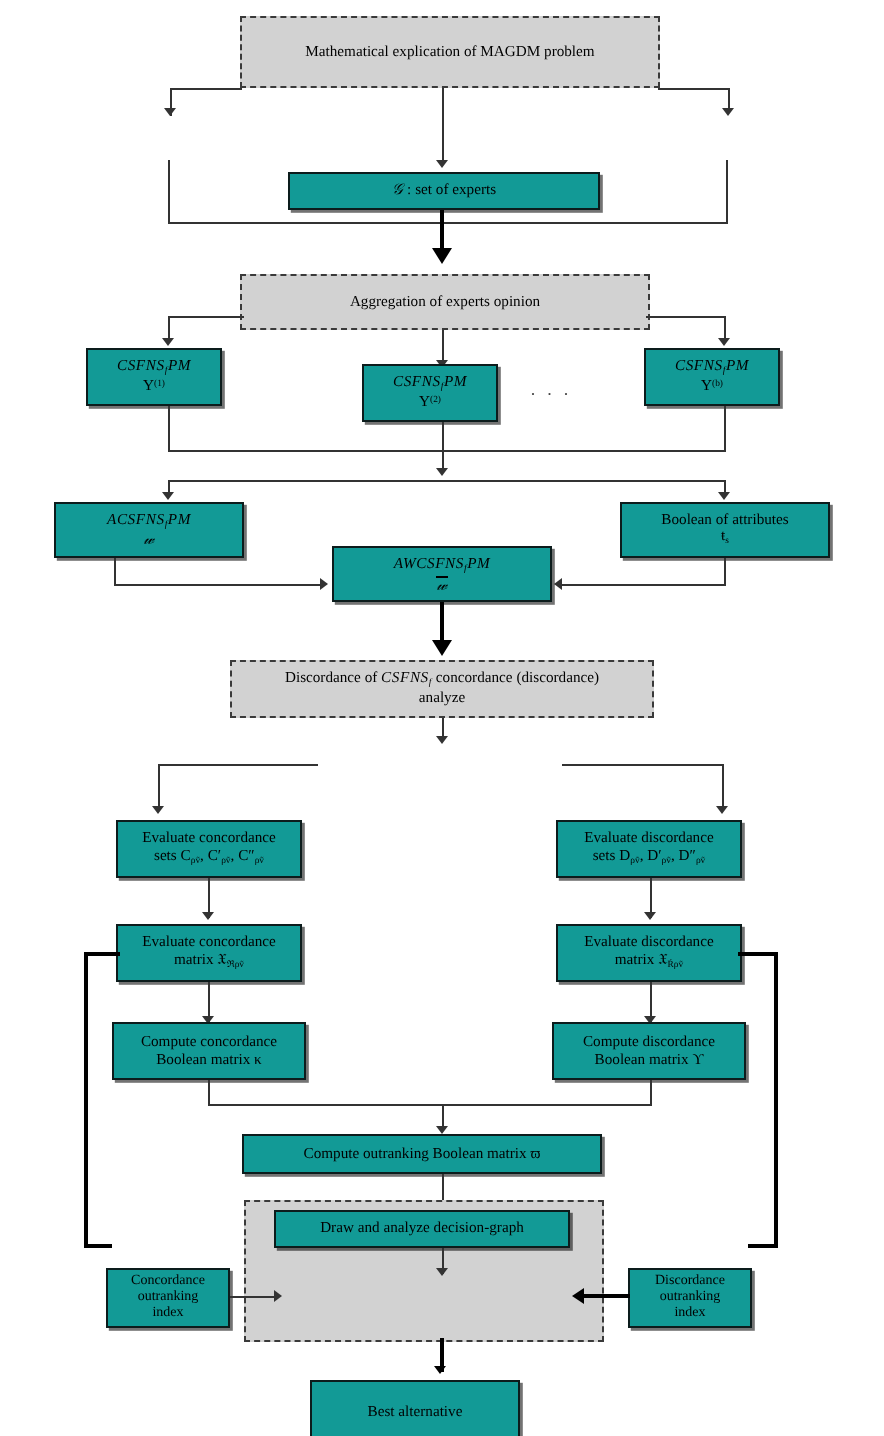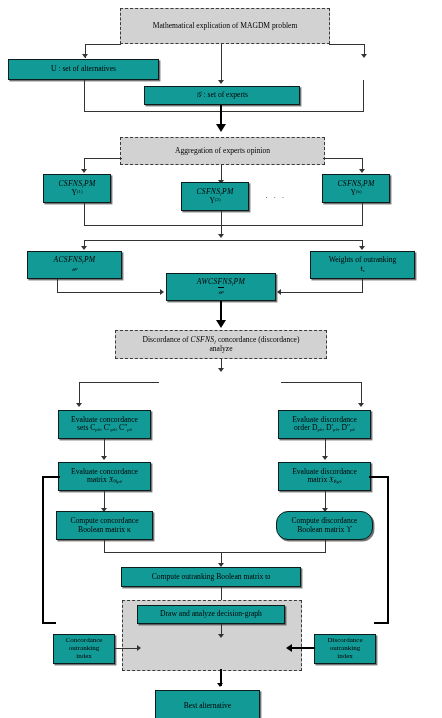--- a/index.html
+++ b/index.html
@@ -90,23 +90,20 @@
   <div class="ln lnv" style="left:85px;top:44px;height:11px;"></div>
   <div class="arrow" style="left:82px;top:54px;"></div>
 
   <div class="ln lnh" style="left:329px;top:44px;width:36px;"></div>
   <div class="ln lnv" style="left:364px;top:44px;height:11px;"></div>
   <div class="arrow" style="left:361px;top:54px;"></div>
 
   <div class="ln lnv" style="left:221px;top:44px;height:37px;"></div>
   <div class="arrow" style="left:218px;top:80px;"></div>
 
-  <div class="node teal" style="left:8px;top:59px;width:151px;height:21px;">
-    <span>U : set of alternatives</span>
-  </div>
 
 
   <div class="node teal" style="left:144px;top:86px;width:156px;height:19px;">
     <span><span class="mathi">𝒢</span><span> : set of experts</span></span>
   </div>
 
   <div class="ln lnv" style="left:84px;top:80px;height:32px;"></div>
   <div class="ln lnv" style="left:363px;top:80px;height:32px;"></div>
   <div class="ln lnh" style="left:84px;top:111px;width:280px;"></div>
   <div class="ln lnv thick" style="left:220px;top:105px;height:22px;"></div>
@@ -156,21 +153,21 @@
   <div class="arrow" style="left:81px;top:246px;"></div>
   <div class="ln lnv" style="left:362px;top:240px;height:8px;"></div>
   <div class="arrow" style="left:359px;top:246px;"></div>
 
   <div class="node teal" style="left:27px;top:251px;width:95px;height:28px;flex-direction:column;">
     <span class="lbl mathi"><span>ACSFNS</span><sub>f</sub><span>PM</span></span>
     <span class="l2 mathi">𝓌</span>
   </div>
 
   <div class="node teal" style="left:310px;top:251px;width:105px;height:28px;flex-direction:column;">
-    <span class="lbl">Weights of outranking</span>
+    <span class="lbl">Boolean of attributes</span>
     <span class="l2"><span>ŧ</span><sub>s</sub></span>
   </div>
 
   <div class="ln lnv" style="left:57px;top:279px;height:14px;"></div>
   <div class="ln lnh" style="left:57px;top:292px;width:105px;"></div>
   <div class="arrow right" style="left:160px;top:289px;"></div>
 
   <div class="ln lnv" style="left:362px;top:279px;height:14px;"></div>
   <div class="ln lnh" style="left:280px;top:292px;width:83px;"></div>
   <div class="arrow left" style="left:277px;top:289px;"></div>
@@ -200,21 +197,21 @@
   <div class="ln lnv" style="left:361px;top:382px;height:23px;"></div>
   <div class="arrow" style="left:358px;top:403px;"></div>
 
   <div class="node teal" style="left:58px;top:410px;width:93px;height:29px;flex-direction:column;">
     <span class="lbl">Evaluate concordance</span>
     <span class="l2"><span>sets C</span><sub>ρṽ</sub><span>, C′</span><sub>ρṽ</sub><span>, C″</span><sub>ρṽ</sub></span>
   </div>
 
   <div class="node teal" style="left:278px;top:410px;width:93px;height:29px;flex-direction:column;">
     <span class="lbl">Evaluate discordance</span>
-    <span class="l2"><span>order D</span><sub>ρṽ</sub><span>, D′</span><sub>ρṽ</sub><span>, D″</span><sub>ρṽ</sub></span>
+    <span class="l2"><span>sets D</span><sub>ρṽ</sub><span>, D′</span><sub>ρṽ</sub><span>, D″</span><sub>ρṽ</sub></span>
   </div>
 
   <div class="ln lnv" style="left:104px;top:439px;height:20px;"></div>
   <div class="arrow" style="left:101px;top:456px;"></div>
   <div class="ln lnv" style="left:325px;top:439px;height:20px;"></div>
   <div class="arrow" style="left:322px;top:456px;"></div>
 
   <div class="node teal" style="left:58px;top:462px;width:93px;height:29px;flex-direction:column;">
     <span class="lbl">Evaluate concordance</span>
     <span class="l2"><span>matrix 𝔛</span><sub>ℜρṽ</sub></span>
@@ -236,21 +233,21 @@
 
   <div class="ln lnh thick" style="left:369px;top:476px;width:19px;"></div>
   <div class="ln lnv thick" style="left:387px;top:476px;height:148px;"></div>
   <div class="ln lnh thick" style="left:374px;top:622px;width:14px;"></div>
 
   <div class="node teal" style="left:56px;top:511px;width:97px;height:29px;flex-direction:column;">
     <span class="lbl">Compute concordance</span>
     <span class="l2">Boolean matrix κ</span>
   </div>
 
-  <div class="node teal" style="left:276px;top:511px;width:97px;height:29px;flex-direction:column;border-radius:12px;">
+  <div class="node teal" style="left:276px;top:511px;width:97px;height:29px;flex-direction:column;">
     <span class="lbl">Compute discordance</span>
     <span class="l2">Boolean matrix ϒ</span>
   </div>
 
   <div class="ln lnv" style="left:104px;top:540px;height:13px;"></div>
   <div class="ln lnv" style="left:325px;top:540px;height:13px;"></div>
   <div class="ln lnh" style="left:104px;top:552px;width:222px;"></div>
   <div class="ln lnv" style="left:221px;top:552px;height:13px;"></div>
   <div class="arrow" style="left:218px;top:563px;"></div>
 

